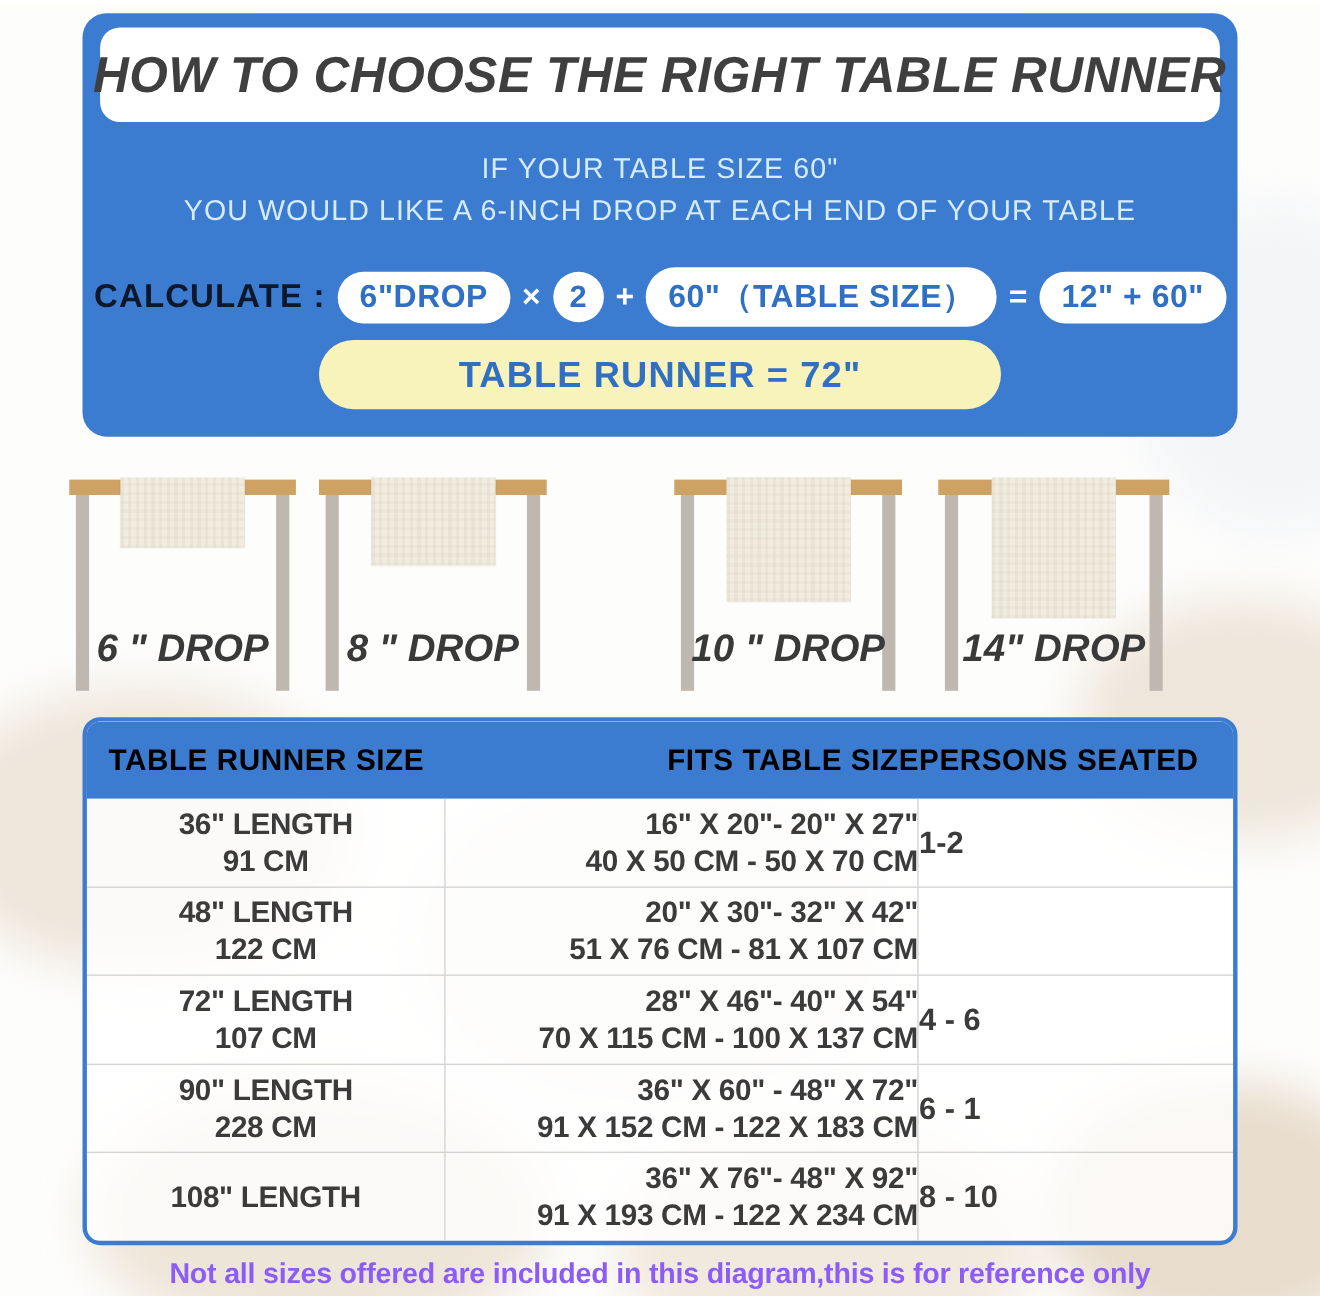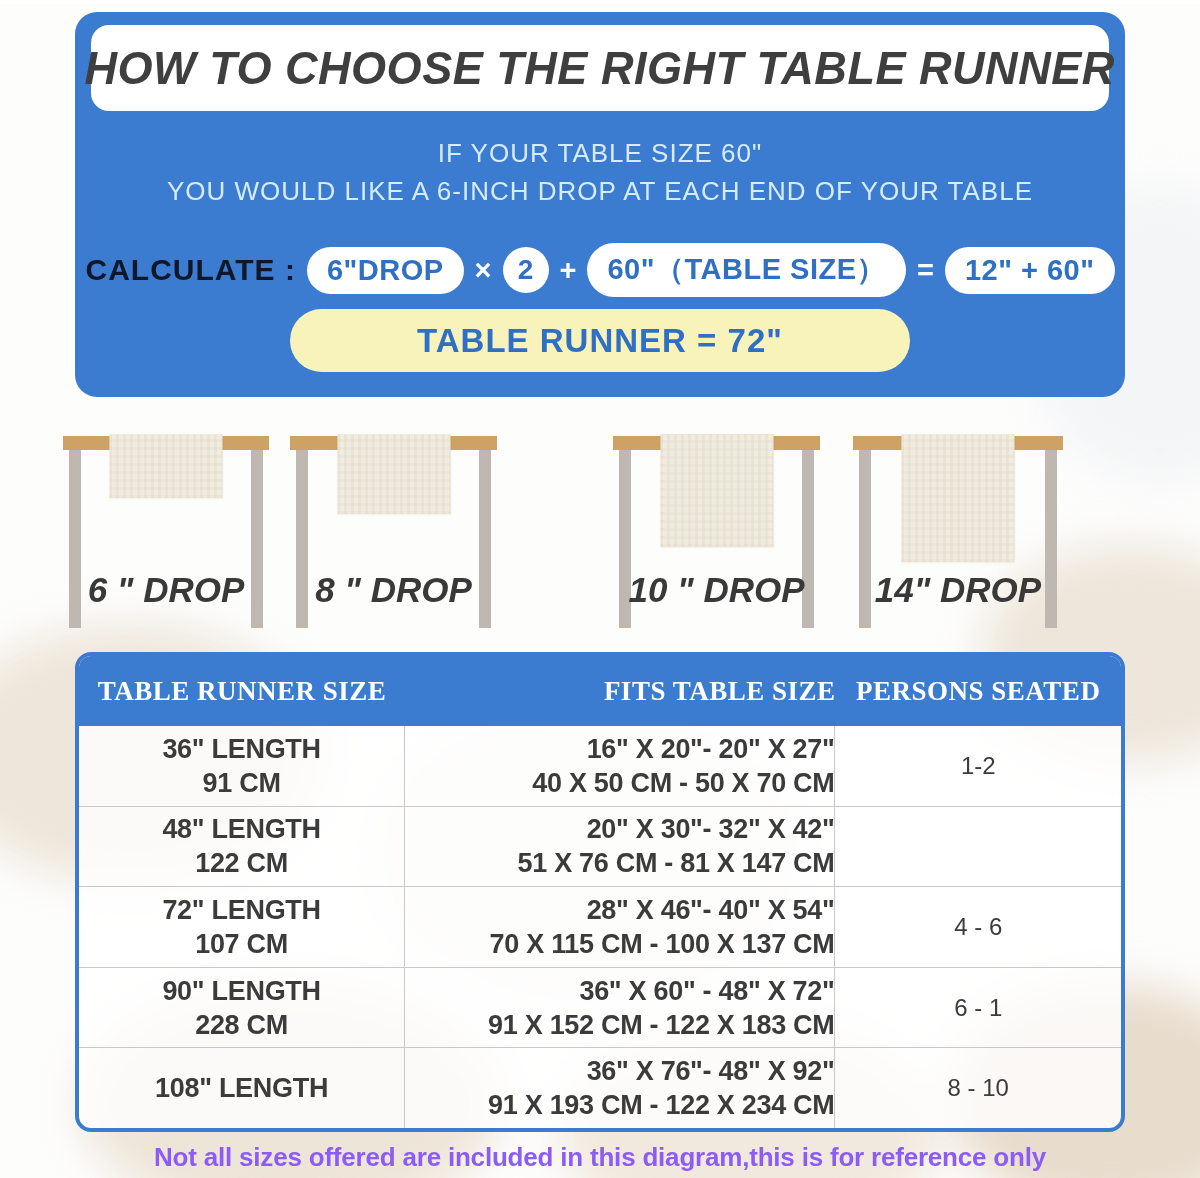--- a/index.html
+++ b/index.html
@@ -84,32 +84,32 @@
   }
 
   
   .size-table {
     position:absolute; left:75px; top:648px; width:1050px; height:480px;
     border:4px solid #3b7cd1; border-radius:16px; overflow:hidden;
     background:rgba(255,255,255,0.8); z-index:2;
   }
   .st-header {
     display:flex; height:70px; background:#3b7cd1; align-items:center;
-    color:#ffffff; font-weight:800; font-size:27px; letter-spacing:0.5px;font-family:Liberation Serif, serif;
+    color:#000000; font-weight:800; font-size:27px; letter-spacing:0.5px;
   }
   .st-body { display:flex; flex-direction:column; height:402px; }
   .st-row { display:flex; flex:1; border-top:1px solid #c9c9c9; align-items:center; }
   .col1 { width:31.3%; text-align:center; }
   .col2 { width:41.3%; text-align:right; }
-  .col3 { width:27.4%; text-align:center; }
+  .col3 { width:27.4%; text-align:left; }
   .st-row .col1, .st-row .col2 { align-self:stretch; display:flex; flex-direction:column; justify-content:center; }
   .st-row .col1 { border-right:1px solid #c9c9c9; }
   .st-row .col2 { border-right:1px solid #c9c9c9; }
   .cell-line { font-size:27px; font-weight:700; color:#3b3b3b; line-height:34px; letter-spacing:-0.3px; }
-  .persons { font-size:24px; font-weight:400; color:#3b3b3b; }
+  .persons { font-size:28px; font-weight:700; color:#3b3b3b; }
 
   
   .footnote {
     position:absolute; left:0; right:0; top:1138px; text-align:center;
     font-size:26px; font-weight:700; color:#8b5cf6; z-index:2; letter-spacing:-0.2px;
   }
 </style>
 </head>
 <body>
 
@@ -200,21 +200,21 @@
         <div class="col3 persons">1-2</div>
       </div>
 
       <div class="st-row">
         <div class="col1">
           <div class="cell-line">48" LENGTH</div>
           <div class="cell-line">122 CM</div>
         </div>
         <div class="col2">
           <div class="cell-line">20" X 30"- 32" X 42"</div>
-          <div class="cell-line">51 X 76 CM - 81 X 147 CM</div>
+          <div class="cell-line">51 X 76 CM - 81 X 107 CM</div>
         </div>
       </div>
 
       <div class="st-row">
         <div class="col1">
           <div class="cell-line">72" LENGTH</div>
           <div class="cell-line">107 CM</div>
         </div>
         <div class="col2">
           <div class="cell-line">28" X 46"- 40" X 54"</div>

